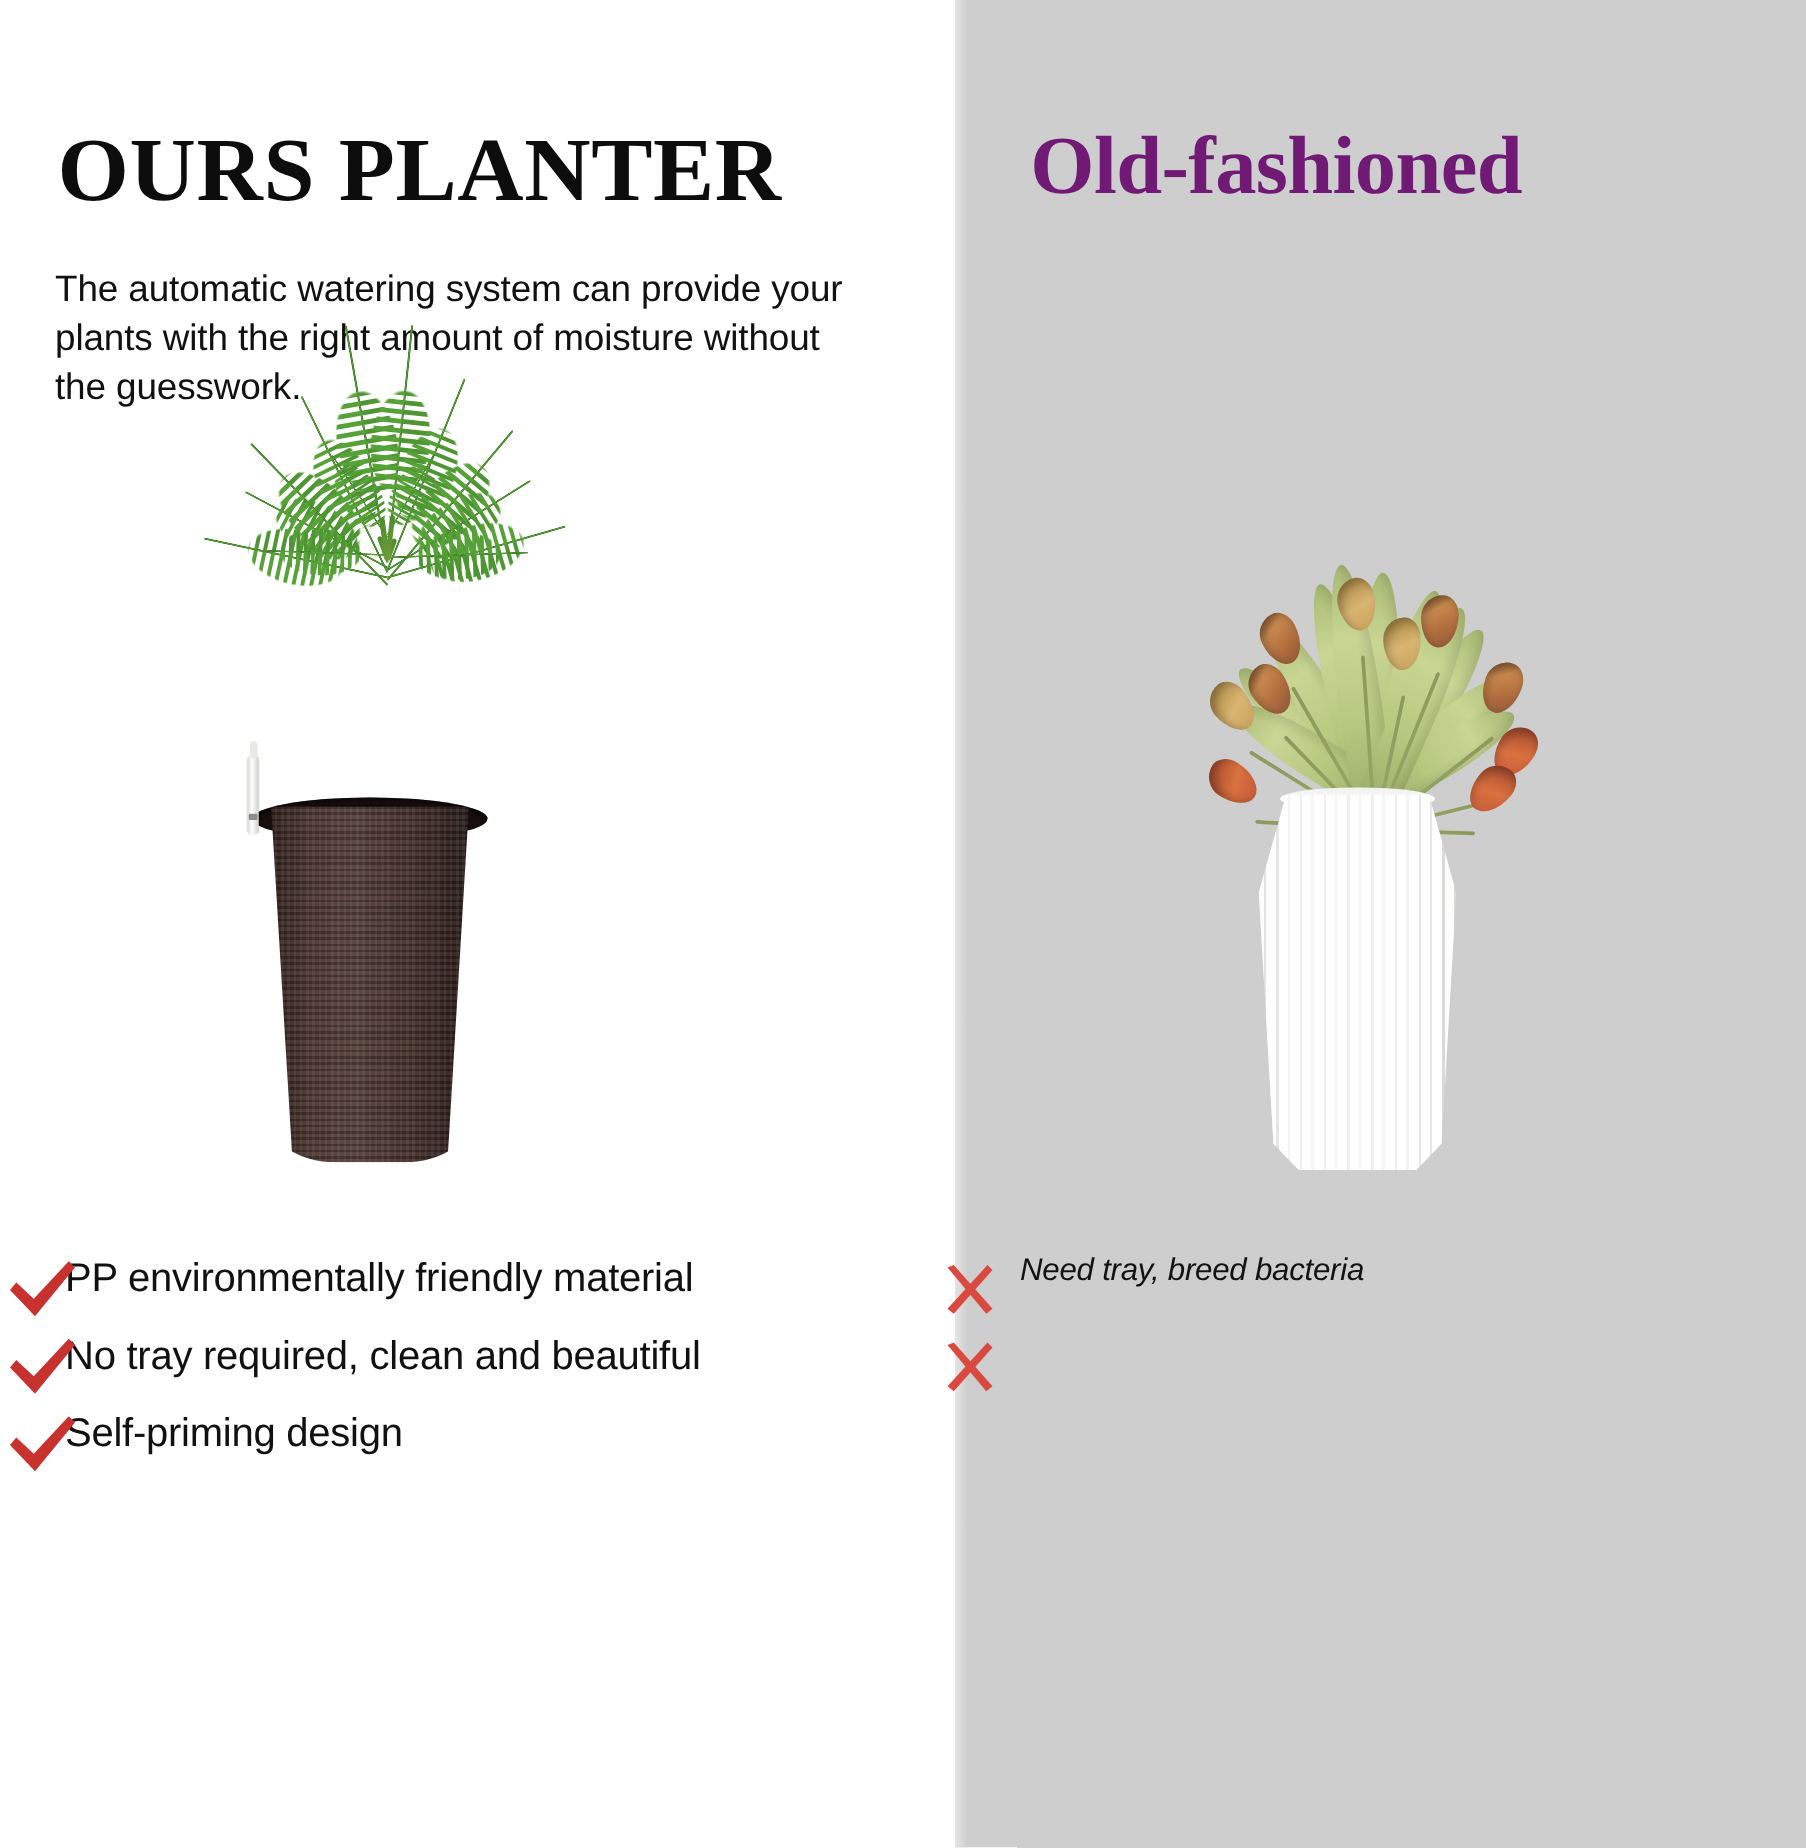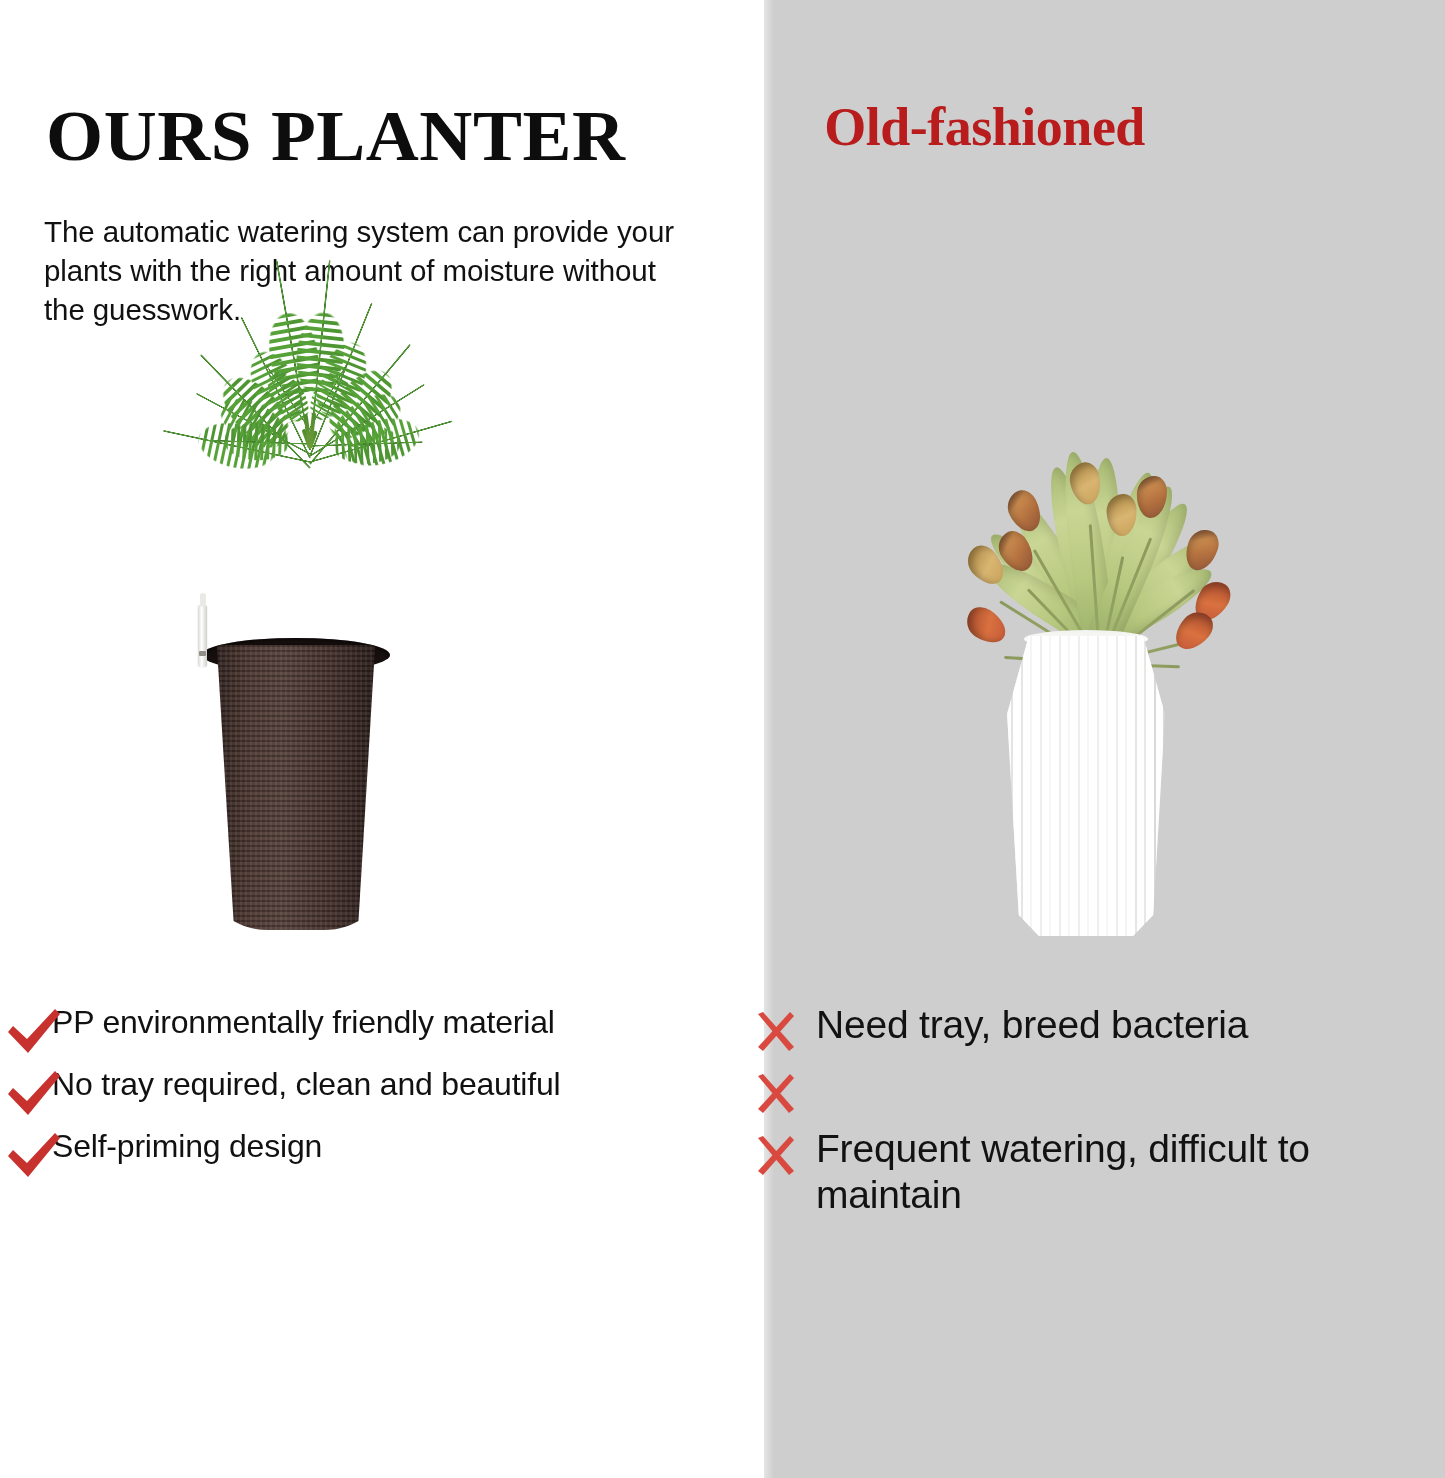--- a/index.html
+++ b/index.html
@@ -35,23 +35,23 @@
   .heading-left {
     left:46px; top:100px;
     font-size:72px;
     letter-spacing:0.5px;
     color:#0d0d0d;
     transform:scaleX(1.02);
     transform-origin:left top;
   }
   .heading-right {
     left:60px; top:100px;
-    font-size:54px;
+    font-size:66px;
     letter-spacing:-0.5px;
-    color:#b91c1c;
+    color:#701a75;
   }
 
   
   .intro {
     position:absolute;
     left:44px; top:212px;
     width:660px;
     font-size:29.5px;
     line-height:1.33;
     color:#111111;
@@ -206,21 +206,21 @@
   .mark { flex:0 0 auto; position:relative; }
   .mark-check { width:56px; height:54px; margin-top:2px; margin-right:-10px; }
   .mark-x     { width:48px; height:44px; margin-top:8px; margin-right:16px; }
 
   .item-text {
     font-size:32px;
     line-height:1.17;
     color:#111111;
     letter-spacing:-0.2px;
   }
-  .item-right .item-text { font-size:39px; }
+  .item-right .item-text { font-size:25px;font-style:italic; }
 
   .list-right .item-text { color:#121212; }
 </style>
 </head>
 <body>
 
 <div id="page">
 
   <div class="panel panel-left">
     <div class="heading heading-left">OURS PLANTER</div>
@@ -366,22 +366,15 @@
             <path d="M42 6 L38 2 L6 37 L11 41 Z" fill="#d9493f"></path>
           </svg></span>
         <span class="item-text">Need tray, breed bacteria</span>
       </div>
       <div class="item item-right">
         <span class="mark mark-x"><svg viewBox="0 0 48 44" width="48" height="44">
             <path d="M6 4 L11 2 L42 37 L37 41 Z" fill="#d9493f"></path>
             <path d="M42 6 L38 2 L6 37 L11 41 Z" fill="#d9493f"></path>
           </svg></span>
       </div>
-      <div class="item item-right">
-        <span class="mark mark-x"><svg viewBox="0 0 48 44" width="48" height="44">
-            <path d="M6 4 L11 2 L42 37 L37 41 Z" fill="#d9493f"></path>
-            <path d="M42 6 L38 2 L6 37 L11 41 Z" fill="#d9493f"></path>
-          </svg></span>
-        <span class="item-text">Frequent watering, difficult to maintain</span>
-      </div>
     </div>
 
 </div>
 
 </body></html>

